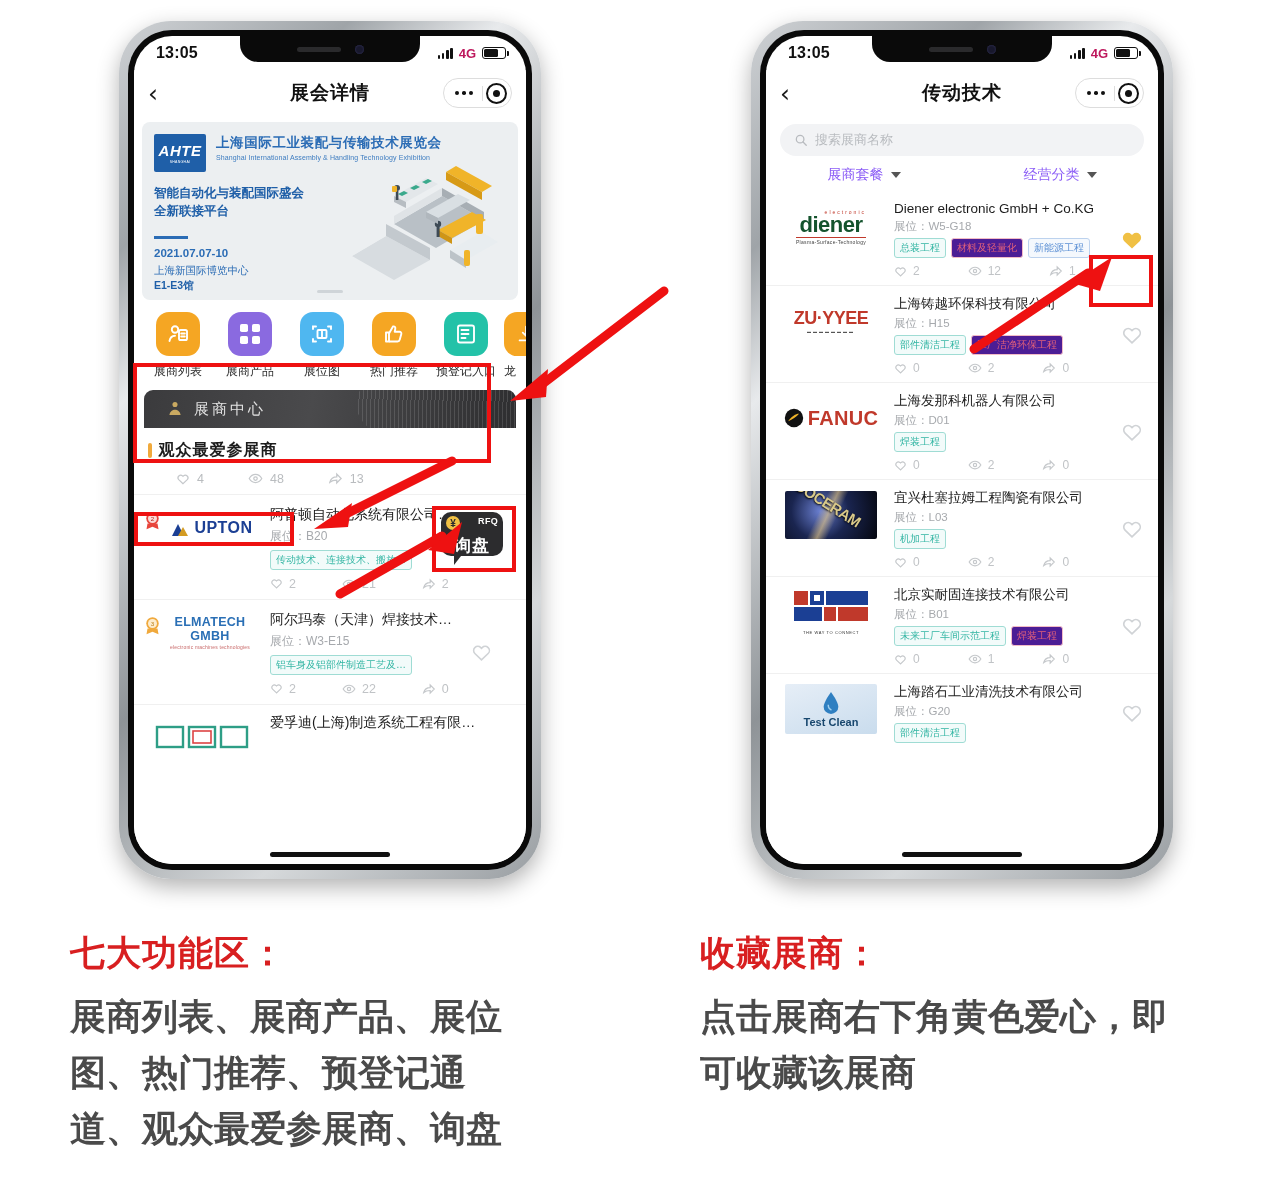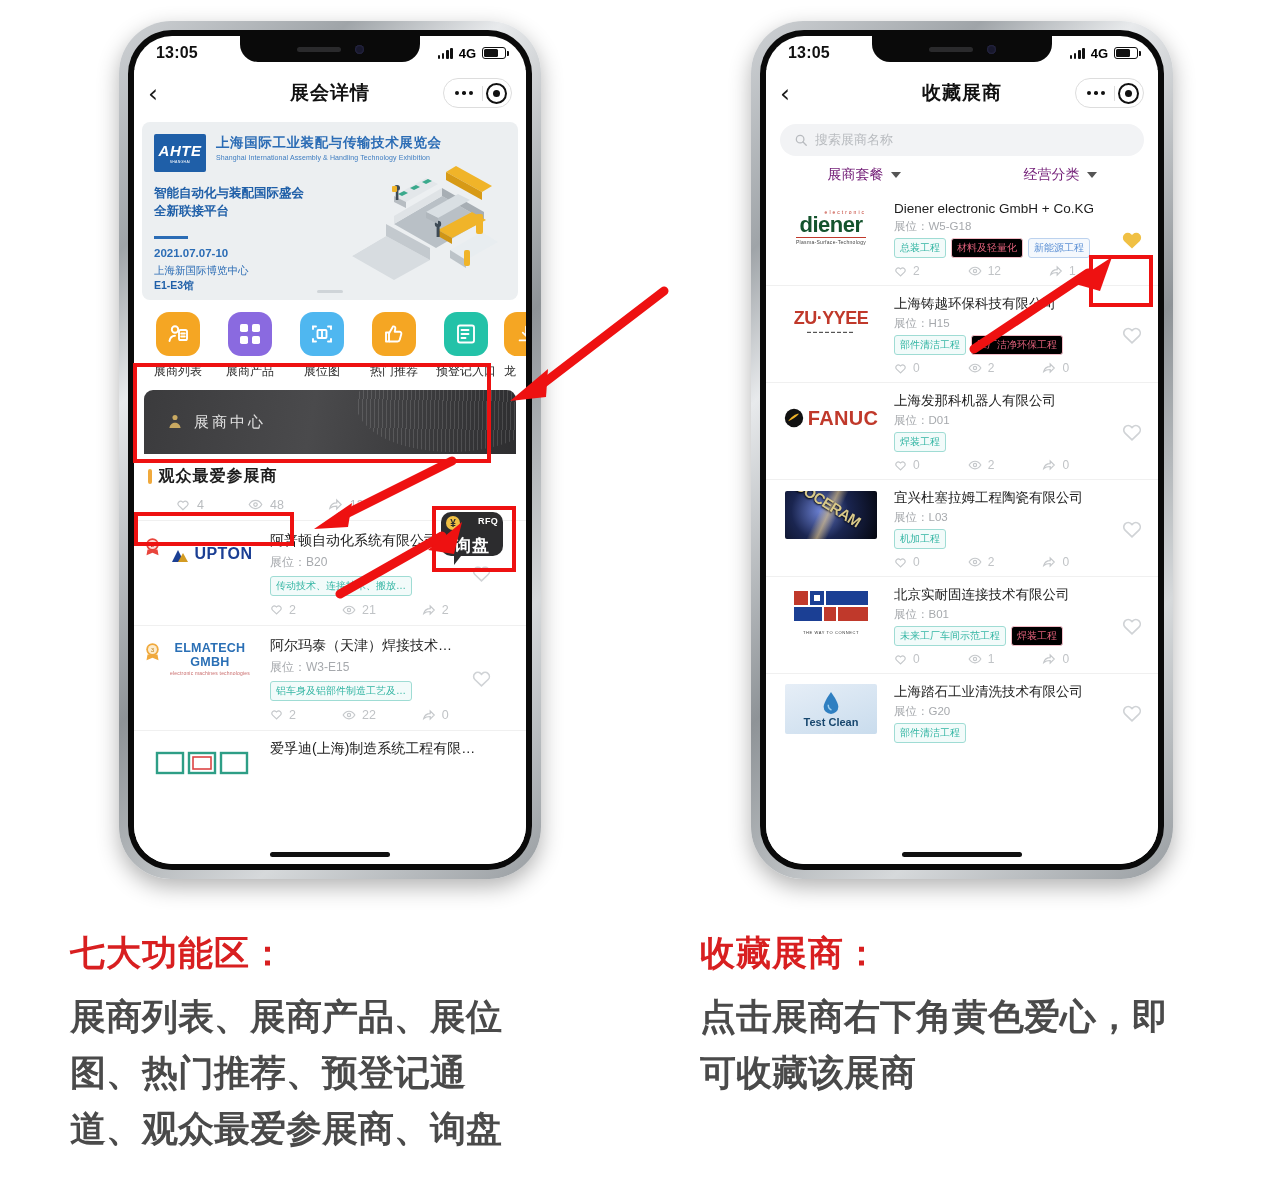--- a/index.html
+++ b/index.html
@@ -13,21 +13,21 @@
   .notch{position:absolute;top:0;left:50%;transform:translateX(-50%);background:#0a0a0a;border-bottom-left-radius:18px;border-bottom-right-radius:18px;z-index:30;display:flex;align-items:center;justify-content:center;gap:14px;}
   .notch .speaker{width:44px;height:5px;border-radius:4px;background:#2a2a2c;}
   .notch .cam{width:9px;height:9px;border-radius:50%;background:#18182c;box-shadow:inset 0 0 2px #3a3a66;}
 
   .statusbar{position:relative;height:34px;display:flex;align-items:center;justify-content:space-between;padding:0 20px 0 22px;z-index:20;}
   .sb-time{font-size:16px;font-weight:bold;color:#111;letter-spacing:.2px;}
   .sb-right{display:flex;align-items:center;gap:6px;}
   .bars{display:flex;align-items:flex-end;gap:1.5px;height:11px;}
   .bars i{display:block;width:2.6px;background:#111;border-radius:1px;}
   .bars i:nth-child(1){height:4px}.bars i:nth-child(2){height:6px}.bars i:nth-child(3){height:8.5px}.bars i:nth-child(4){height:11px}
-  .net{font-size:13px;font-weight:bold;color:#000000;}
+  .net{font-size:13px;font-weight:bold;color:#be185d;}
   .batt{width:24px;height:12px;border:1.5px solid #111;border-radius:3px;position:relative;display:flex;align-items:center;padding:1.2px;box-sizing:border-box;}
   .batt::after{content:"";position:absolute;right:-3.5px;top:3px;width:2px;height:5px;background:#111;border-radius:0 1px 1px 0;}
   .batt span{display:block;height:100%;width:72%;background:#111;border-radius:1.5px;}
 
   
   .navbar{position:relative;height:46px;display:flex;align-items:center;padding:0 14px;background:#fff;}
   .nav-back{font-size:25px;line-height:1;color:#1a1a1a;width:30px;font-family:"DejaVu Sans",sans-serif;}
   .nav-title{position:absolute;left:0;right:0;text-align:center;font-size:19px;font-weight:bold;color:#111;letter-spacing:1px;pointer-events:none;}
   .nav-caps{margin-left:auto;display:flex;align-items:center;border:1px solid #ddd;border-radius:16px;height:28px;padding:0 2px;background:#fff;z-index:5;}
   .dots{display:flex;align-items:center;gap:3px;padding:0 9px;}
@@ -53,51 +53,51 @@
   .bn-date{font-size:11.5px;font-weight:bold;color:#2b6cb5;line-height:1.5;}
   .bn-date small{display:block;font-size:10.5px;font-weight:normal;color:#2b6cb5;}
   .bn-art{position:absolute;right:4px;top:42px;width:180px;height:118px;}
   .bn-dotbar{position:absolute;bottom:7px;left:50%;transform:translateX(-50%);width:26px;height:3px;border-radius:2px;background:#cfd4d8;}
 
   .iconrow{display:flex;align-items:flex-start;padding:12px 10px 8px;background:#fff;gap:4px;}
   .icell{width:68px;flex:none;display:flex;flex-direction:column;align-items:center;gap:7px;}
   .ibox{width:44px;height:44px;border-radius:13px;display:flex;align-items:center;justify-content:center;}
   .ilabel{font-size:12px;color:#2b2b2b;white-space:nowrap;}
 
-  .center-card{margin:2px 10px 0;height:64px;border-radius:9px 9px 0 0;background:linear-gradient(100deg,#3b3b3d 0%,#4a4a4c 45%,#2e2e30 100%);display:flex;align-items:center;padding-left:22px;gap:10px;overflow:hidden;position:relative;}
+  .center-card{margin:2px 10px 0;height:38px;border-radius:9px 9px 0 0;background:linear-gradient(100deg,#3b3b3d 0%,#4a4a4c 45%,#2e2e30 100%);display:flex;align-items:center;padding-left:22px;gap:10px;overflow:hidden;position:relative;}
   .center-card .glow{position:absolute;right:-30px;top:-34px;width:190px;height:96px;border-radius:50%;background:repeating-linear-gradient(92deg,rgba(255,255,255,.13) 0 1px,transparent 1px 4px);}
   .cc-text{font-size:15px;color:#e2e2e2;letter-spacing:3px;}
 
   .sec-title{display:flex;align-items:center;gap:7px;padding:12px 14px 4px;}
   .sec-bar{width:3.5px;height:15px;background:#f0a93c;border-radius:2px;}
   .sec-txt{font-size:16px;font-weight:bold;color:#1c1c1c;letter-spacing:1px;}
 
   .stats{display:flex;align-items:center;gap:44px;padding:6px 0 8px 42px;}
   .stat{display:flex;align-items:center;gap:7px;color:#b9bcbf;font-size:12.5px;}
 
   .ex-row{display:flex;align-items:flex-start;padding:10px 28px 8px 10px;border-top:1px solid #f0f0f0;gap:8px;}
   .ex-logo{width:118px;height:46px;flex:none;display:flex;align-items:center;justify-content:center;position:relative;}
   .rank{position:absolute;left:0;top:6px;width:17px;height:20px;}
   .ex-info{flex:1;min-width:0;}
   .ex-name{font-size:14px;color:#1c1c1c;white-space:nowrap;overflow:hidden;text-overflow:ellipsis;line-height:1.35;}
   .ex-booth{font-size:12px;color:#a6a9ad;margin-top:4px;}
   .tagrow{display:flex;gap:5px;margin-top:5px;flex-wrap:nowrap;overflow:hidden;}
   .tag{font-size:10px;padding:2px 5px;border-radius:3px;border:1px solid;white-space:nowrap;}
   .t-teal{color:#35b6a4;border-color:#9fdcd4;background:#f2fbfa;}
-  .t-pink{color:#e0607a;border-color:#f3bcc7;background:#000000;}
+  .t-pink{color:#e0607a;border-color:#f3bcc7;background:#4c1d95;}
   .t-blue{color:#5b8fd4;border-color:#bcd2ee;background:#f4f8fd;}
   .ex-stats{display:flex;gap:46px;margin-top:7px;color:#c0c3c6;font-size:12.5px;}
   .ex-stat{display:flex;align-items:center;gap:6px;}
   .ex-heart{width:34px;flex:none;display:flex;align-items:center;justify-content:center;align-self:center;}
 
   
   .searchbar{margin:8px 14px 0;height:32px;background:#f2f3f5;border-radius:16px;display:flex;align-items:center;gap:7px;padding:0 14px;}
   .search-ph{font-size:13px;color:#b8bbbf;}
   .filters{display:flex;padding:10px 0 8px;}
-  .filter{flex:1;display:flex;align-items:center;justify-content:center;gap:7px;font-size:14px;color:#701a75;}
+  .filter{flex:1;display:flex;align-items:center;justify-content:center;gap:7px;font-size:14px;color:#8b5cf6;}
   .caret{width:0;height:0;border-left:5px solid transparent;border-right:5px solid transparent;border-top:6px solid #555;}
 
   .rrow{display:flex;align-items:flex-start;padding:9px 8px 7px 10px;border-bottom:1px solid #f0f0f0;gap:8px;}
   .rlogo{width:110px;height:52px;flex:none;display:flex;align-items:center;justify-content:center;}
   .rinfo{flex:1;min-width:0;}
   .rname{font-size:13.5px;color:#1c1c1c;white-space:nowrap;overflow:hidden;text-overflow:ellipsis;}
   .rbooth{font-size:11.5px;color:#a6a9ad;margin-top:3px;}
   .rstats{display:flex;gap:48px;margin-top:6px;color:#c0c3c6;font-size:12px;}
   .rheart{width:36px;flex:none;display:flex;align-items:center;justify-content:center;align-self:center;}
 
@@ -466,21 +466,21 @@
             </div>
           <div class="net">4G</div>
           <div class="batt">
               <span></span>
             </div>
         </div>
       </div>
 
       <div class="navbar">
         <div class="nav-back">‹</div>
-        <div class="nav-title">收藏展商</div>
+        <div class="nav-title">传动技术</div>
         <div class="nav-caps">
           <div class="dots">
               <i></i>
               <i></i>
               <i></i>
             </div>
           <div class="capdiv"></div>
           <div class="target">
               <div class="ring">
                 <span></span>

